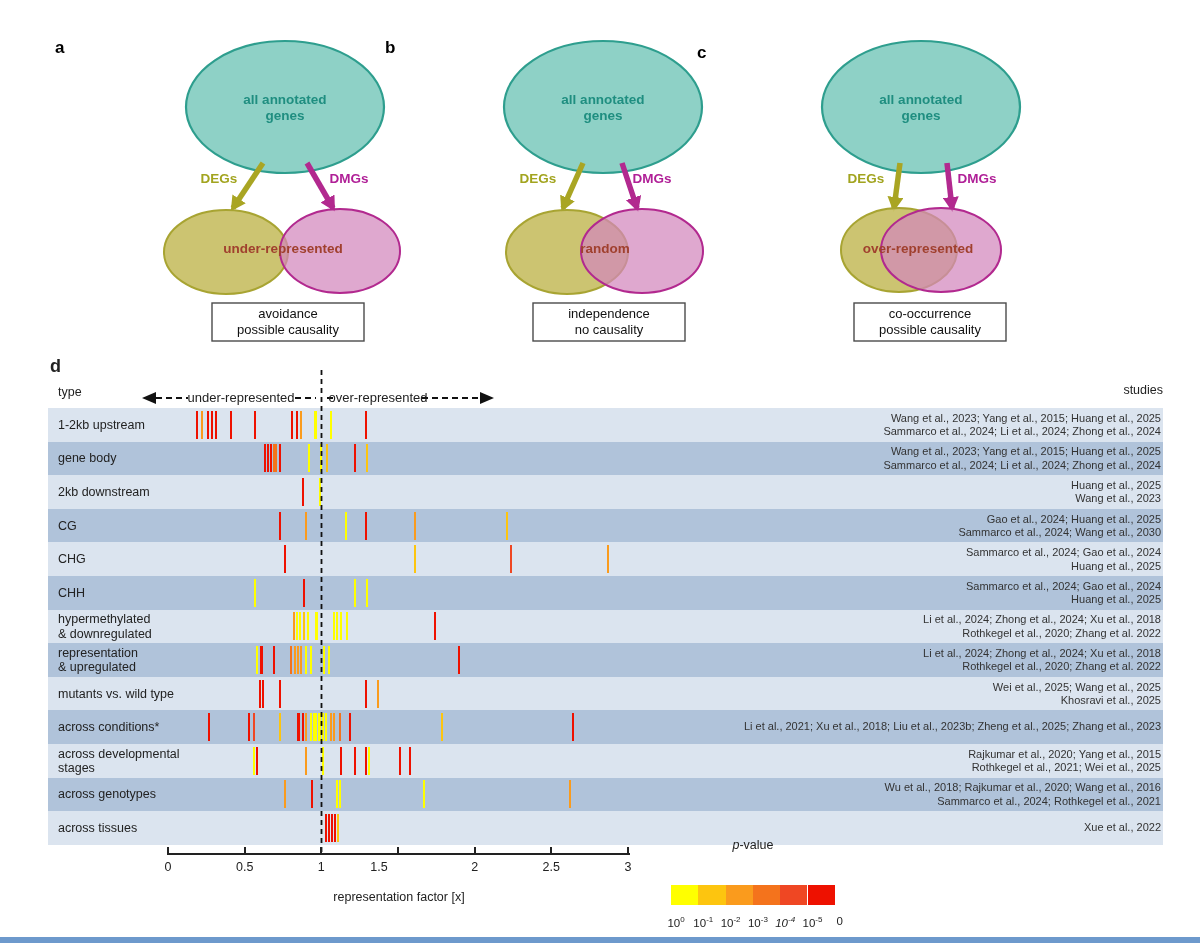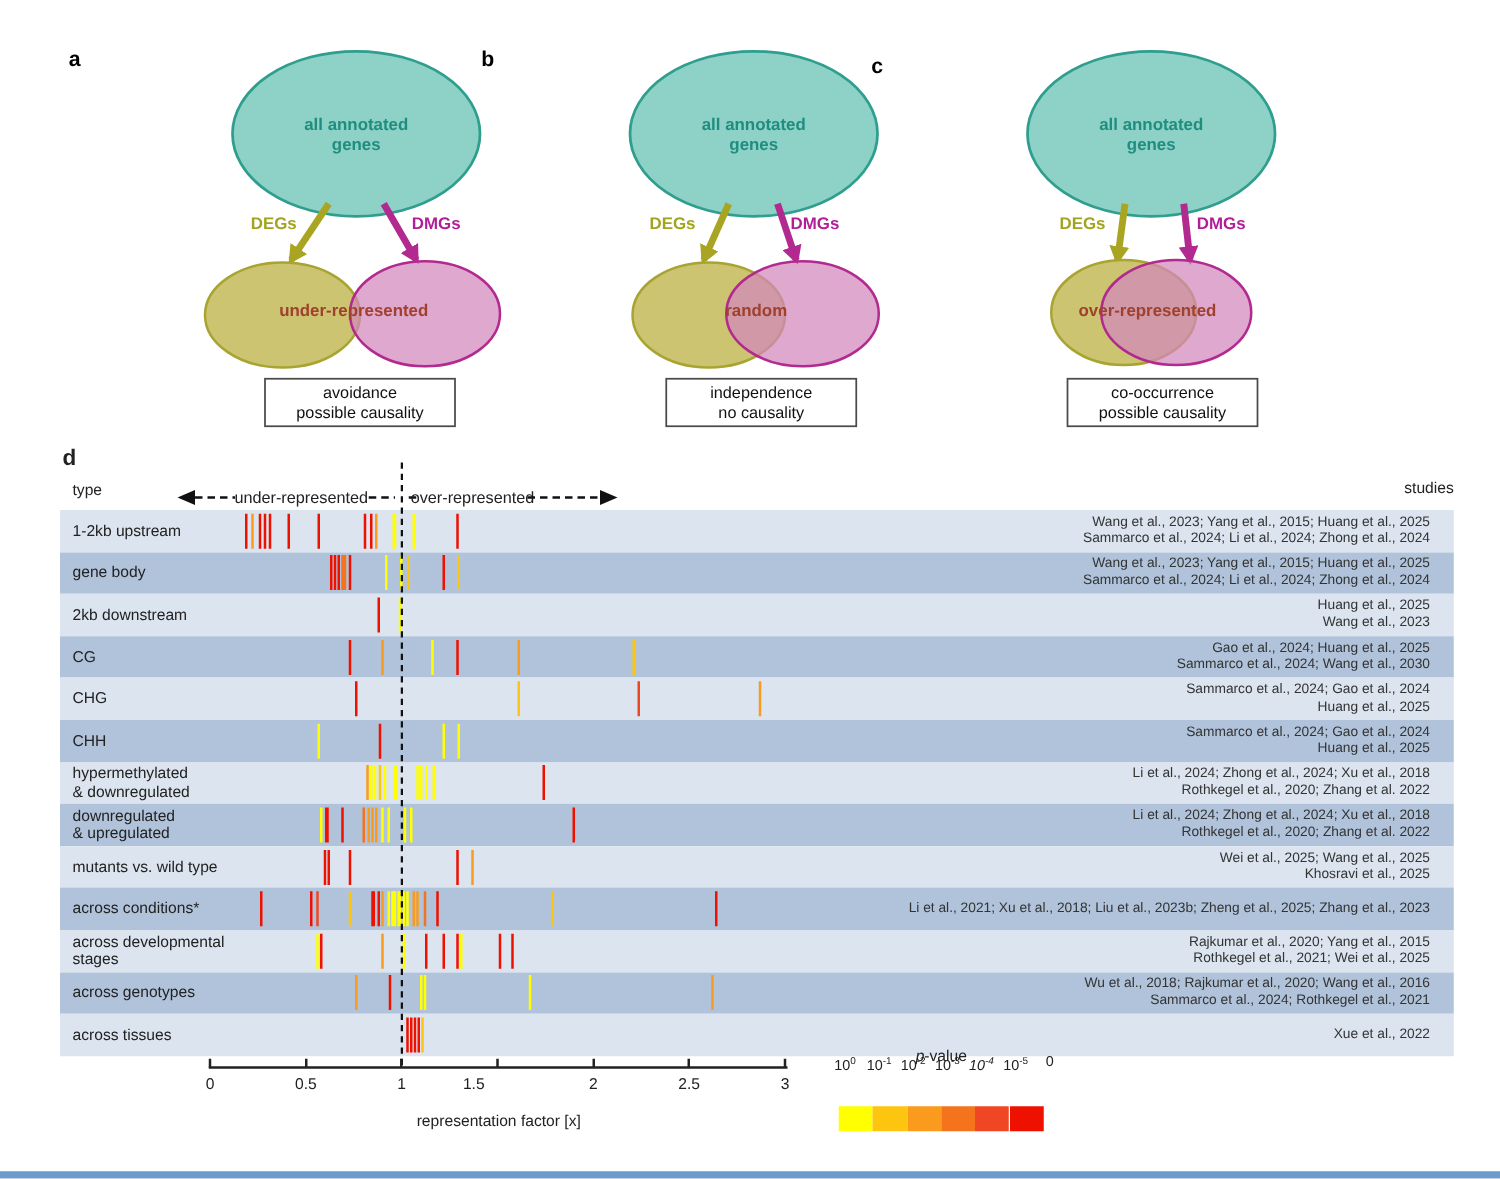--- a/index.html
+++ b/index.html
@@ -22,33 +22,33 @@
   .hdr-dash{stroke:#111;stroke-width:2;stroke-dasharray:6 4;}
   #d-letter{position:absolute;left:50px;top:356px;font-size:18px;font-weight:bold;}
   #type-hdr{position:absolute;left:58px;top:385px;font-size:12.5px;color:#222;}
   #studies-hdr{position:absolute;right:37px;top:383px;font-size:12.5px;color:#222;}
   #d-rows{position:absolute;left:48px;top:408px;width:1115px;}
   .d-row{position:relative;width:100%;height:33.6px;box-sizing:border-box;}
   .shade-light{background:#dbe4ef;}
   .shade-dark{background:#b0c3da;}
   .row-label{position:absolute;left:10px;top:50%;transform:translateY(-50%);
              font-size:12.5px;line-height:14.5px;color:#222;white-space:nowrap;}
-  .row-studies{position:absolute;right:19px;top:50%;transform:translateY(-50%);
+  .row-studies{position:absolute;right:2px;top:50%;transform:translateY(-50%);
                font-size:11px;line-height:13.5px;color:#333;text-align:right;white-space:nowrap;}
   .tick{position:absolute;top:2.8px;height:28px;}
   #vline-svg{position:absolute;left:313px;top:368px;pointer-events:none;}
   .axis-line{position:absolute;left:167px;top:853px;width:463px;height:2px;background:#222;}
   .axis-tick{position:absolute;top:847px;width:2px;height:7px;background:#222;}
   .axis-lab{position:absolute;top:860px;transform:translateX(-50%);font-size:12.5px;color:#222;}
   #axis-title{position:absolute;left:399px;top:890px;transform:translateX(-50%);
               font-size:12.5px;color:#222;}
   #pv-title{position:absolute;left:753px;top:838px;transform:translateX(-50%);
             font-size:12.5px;color:#222;}
   #pv-title i{font-style:italic;}
-  .pv-lab{position:absolute;top:844px;transform:translateX(-50%);font-size:11.5px;color:#222;white-space:nowrap;}
+  .pv-lab{position:absolute;top:915px;transform:translateX(-50%);font-size:11.5px;color:#222;white-space:nowrap;}
   .pv-lab sup{font-size:8px;}
   .pv-cell{position:absolute;top:885px;height:20px;}
   #bottom-strip{position:absolute;left:0;top:937px;width:1200px;height:6px;background:#6d99cc;}
 </style>
 </head>
 <body>
 
 <div id="fig">
 
   <div class="panel-letter" style="left:55px;top:38px;">a</div>
@@ -239,21 +239,21 @@
         <div class="tick" style="left: 292.263px; width: 2px; background: rgb(255, 255, 0);"></div>
         <div class="tick" style="left: 298.396px; width: 2px; background: rgb(255, 255, 0);"></div>
         <div class="tick" style="left: 385.794px; width: 2px; background: rgb(238, 17, 0);"></div>
         <div class="row-studies">
           <div>Li et al., 2024; Zhong et al., 2024; Xu et al., 2018</div>
           <div>Rothkegel et al., 2020; Zhang et al. 2022</div>
         </div>
       </div>
       <div class="d-row shade-dark">
         <div class="row-label">
-          <div>downregulated</div>
+          <div>representation</div>
           <div>&amp; upregulated</div>
         </div>
         <div class="tick" style="left: 207.931px; width: 2px; background: rgb(255, 255, 0);"></div>
         <div class="tick" style="left: 212.031px; width: 3px; background: rgb(238, 17, 0);"></div>
         <div class="tick" style="left: 224.798px; width: 2px; background: rgb(238, 17, 0);"></div>
         <div class="tick" style="left: 241.664px; width: 2px; background: rgb(244, 115, 28);"></div>
         <div class="tick" style="left: 246.264px; width: 2px; background: rgb(250, 155, 29);"></div>
         <div class="tick" style="left: 249.331px; width: 2px; background: rgb(250, 155, 29);"></div>
         <div class="tick" style="left: 252.397px; width: 2px; background: rgb(250, 155, 29);"></div>
         <div class="tick" style="left: 256.997px; width: 2px; background: rgb(255, 255, 0);"></div>

